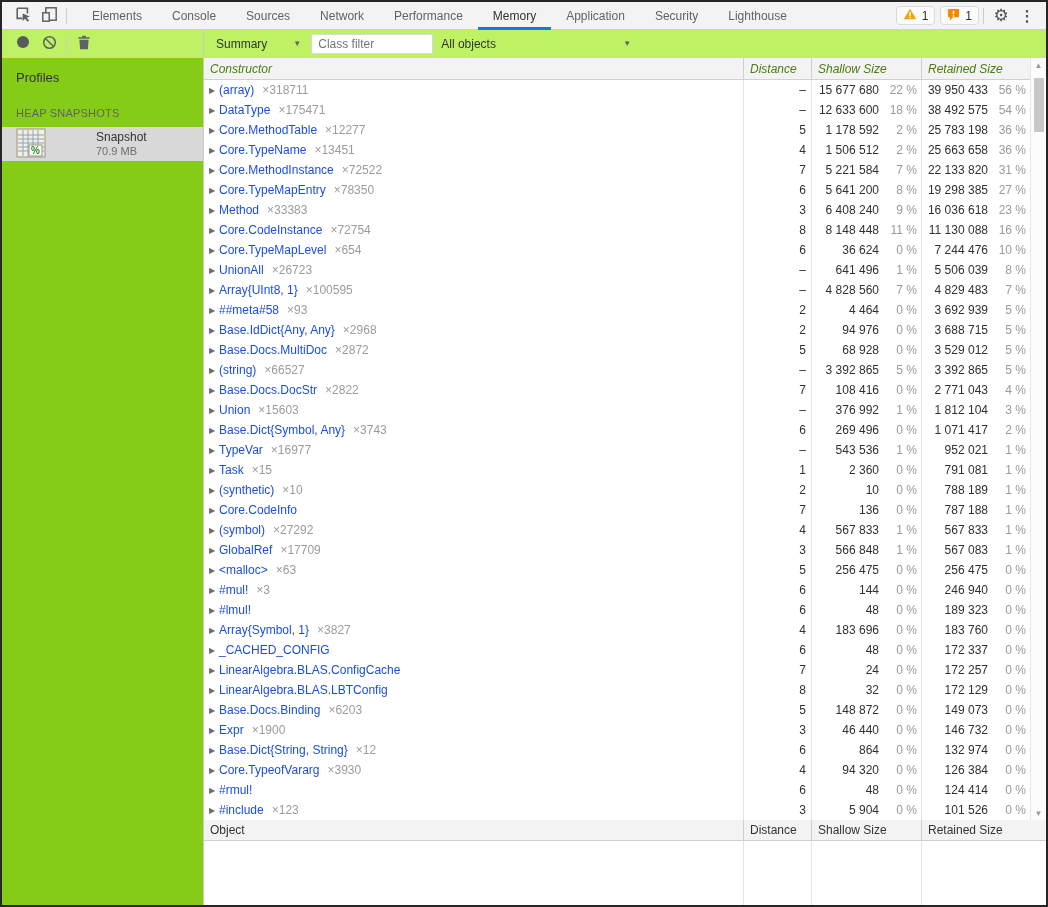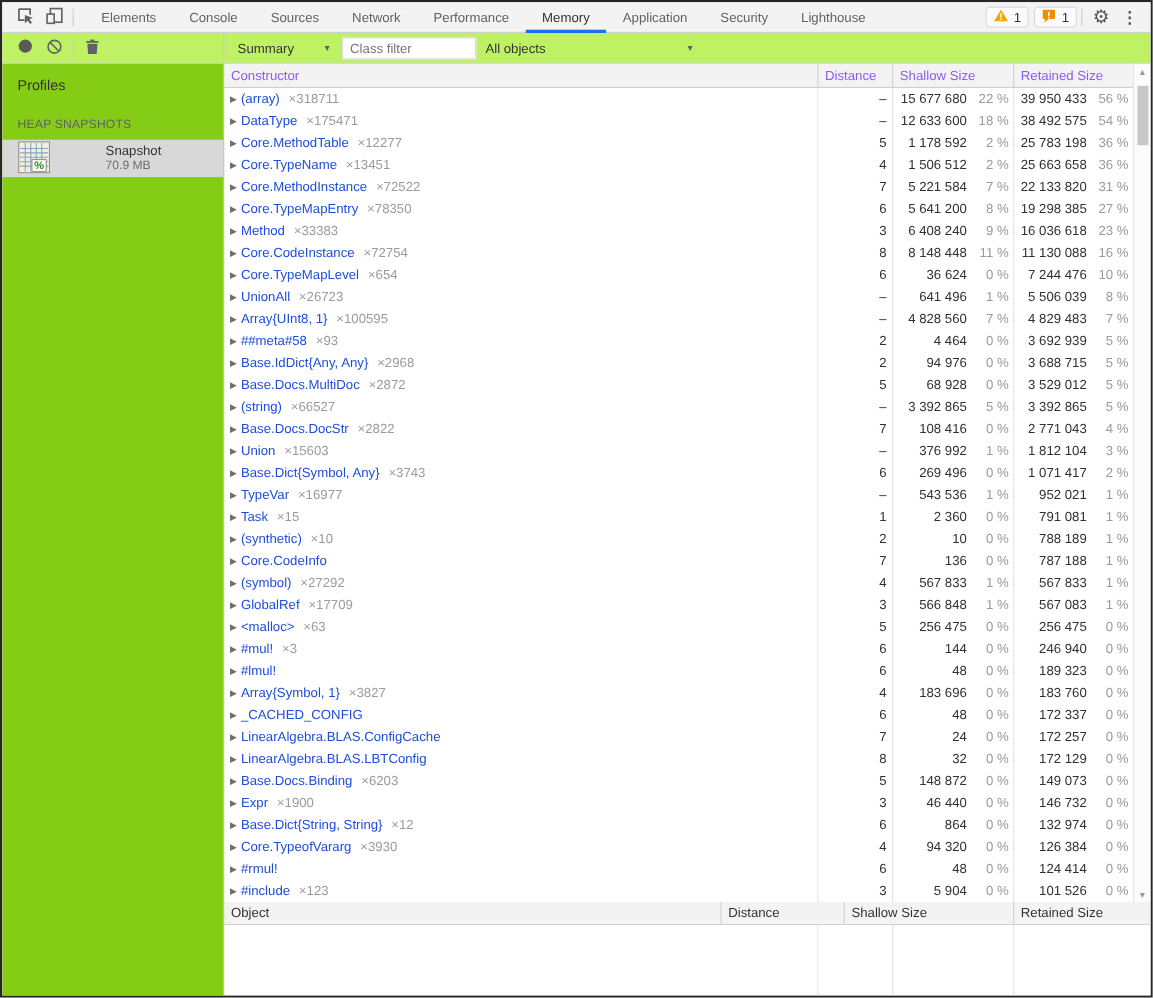--- a/index.html
+++ b/index.html
@@ -88,21 +88,21 @@
   .snapshot-text { display:flex; flex-direction:column; line-height:1.2;margin-left:41px; }
   .snapshot-name { color:#333; font-size:12px; }
   .snapshot-size { color:#6e6e6e; font-size:11px; }
 
   
   .main { flex:1; display:flex; flex-direction:column; min-width:0; }
   .grid-wrap { flex:0 0 762px; height:762px; display:flex; min-height:0; }
   .grid-content { flex:1; display:flex; flex-direction:column; min-width:0; }
   .grid-header {
     height:22px; flex:0 0 22px; background:#f3f3f3; border-bottom:1px solid #d0d0d0;
-    display:flex; align-items:stretch; color:#8b5cf6;
+    display:flex; align-items:stretch; color:#4d7c0f;font-style:italic;
   }
   .hc { display:flex; align-items:center; padding:0 6px; cursor:pointer; }
   .hc-constructor { flex:1; }
   .hc-distance { width:68px; flex:0 0 68px; border-left:1px solid #d0d0d0; }
   .hc-shallow { width:110px; flex:0 0 110px; border-left:1px solid #d0d0d0; }
   .hc-retained { width:109px; flex:0 0 109px; border-left:1px solid #d0d0d0; }
 
   .grid-rows { flex:1; overflow:hidden; background:#fff; }
   .grid-row { height:20px; display:flex; align-items:stretch; cursor:pointer; }
   .cell { display:flex; align-items:center; overflow:hidden; white-space:nowrap; }
@@ -129,21 +129,21 @@
   
   .retainers-bar {
     height:22px; flex:0 0 22px; background:#f3f3f3;
     border-top:1px solid #c9c9c9; border-bottom:1px solid #d0d0d0;
     display:flex; align-items:center; padding:0 6px; color:#333;
   }
   .retainers-menu { margin-left:auto; display:flex; flex-direction:column; gap:2px; cursor:pointer; padding-right:4px; }
   .retainers-menu i { display:block; width:13px; height:1.5px; background:#8a8a8a; }
   .retainers-header {
     height:21px; flex:0 0 21px; background:#f3f3f3; border-bottom:1px solid #d0d0d0;
-    display:flex; align-items:stretch; color:#333;gap:44px;
+    display:flex; align-items:stretch; color:#333;
   }
   .rh-object { flex:1; }
   .rh-distance { width:68px; flex:0 0 68px; border-left:1px solid #d0d0d0; }
   .rh-shallow { width:110px; flex:0 0 110px; border-left:1px solid #d0d0d0; }
   .rh-retained { width:125px; flex:0 0 125px; border-left:1px solid #d0d0d0; }
   .retainers-empty { flex:1; display:flex; background:#fff; }
   .re-object { flex:1; }
   .re-distance { width:68px; flex:0 0 68px; border-left:1px solid #e4e4e4; }
   .re-shallow { width:110px; flex:0 0 110px; border-left:1px solid #e4e4e4; }
   .re-retained { width:125px; flex:0 0 125px; border-left:1px solid #e4e4e4; }

